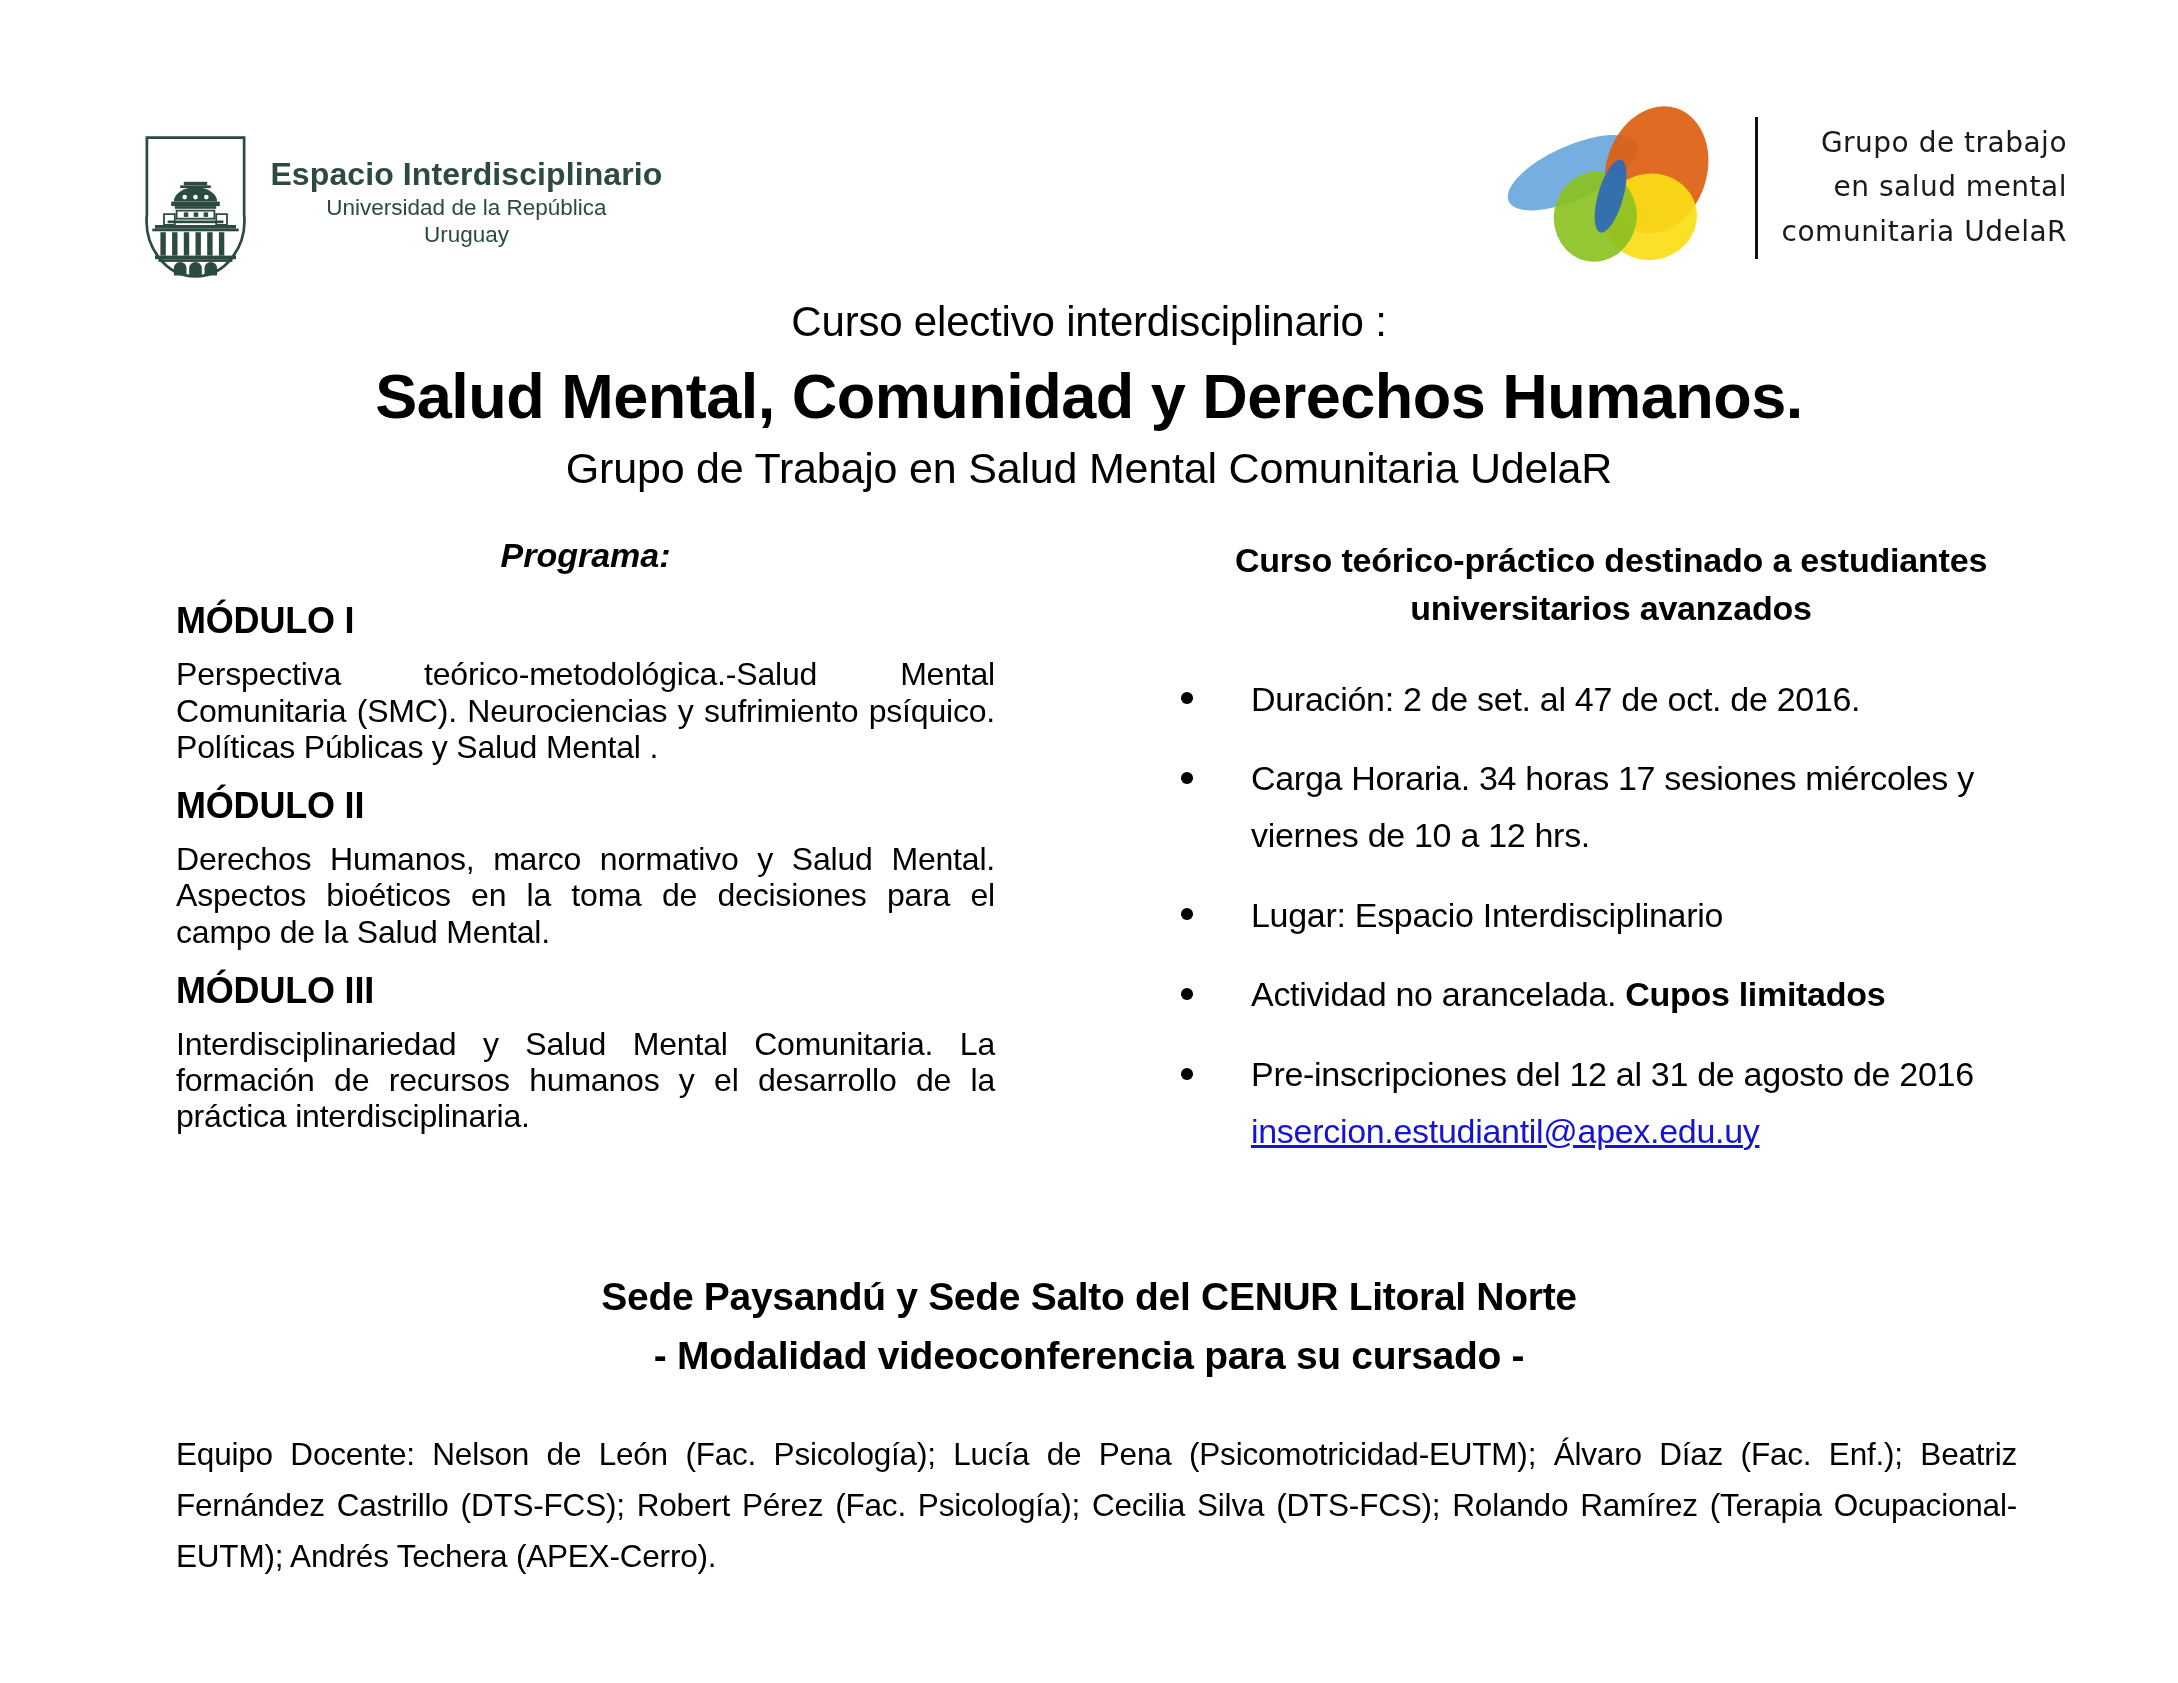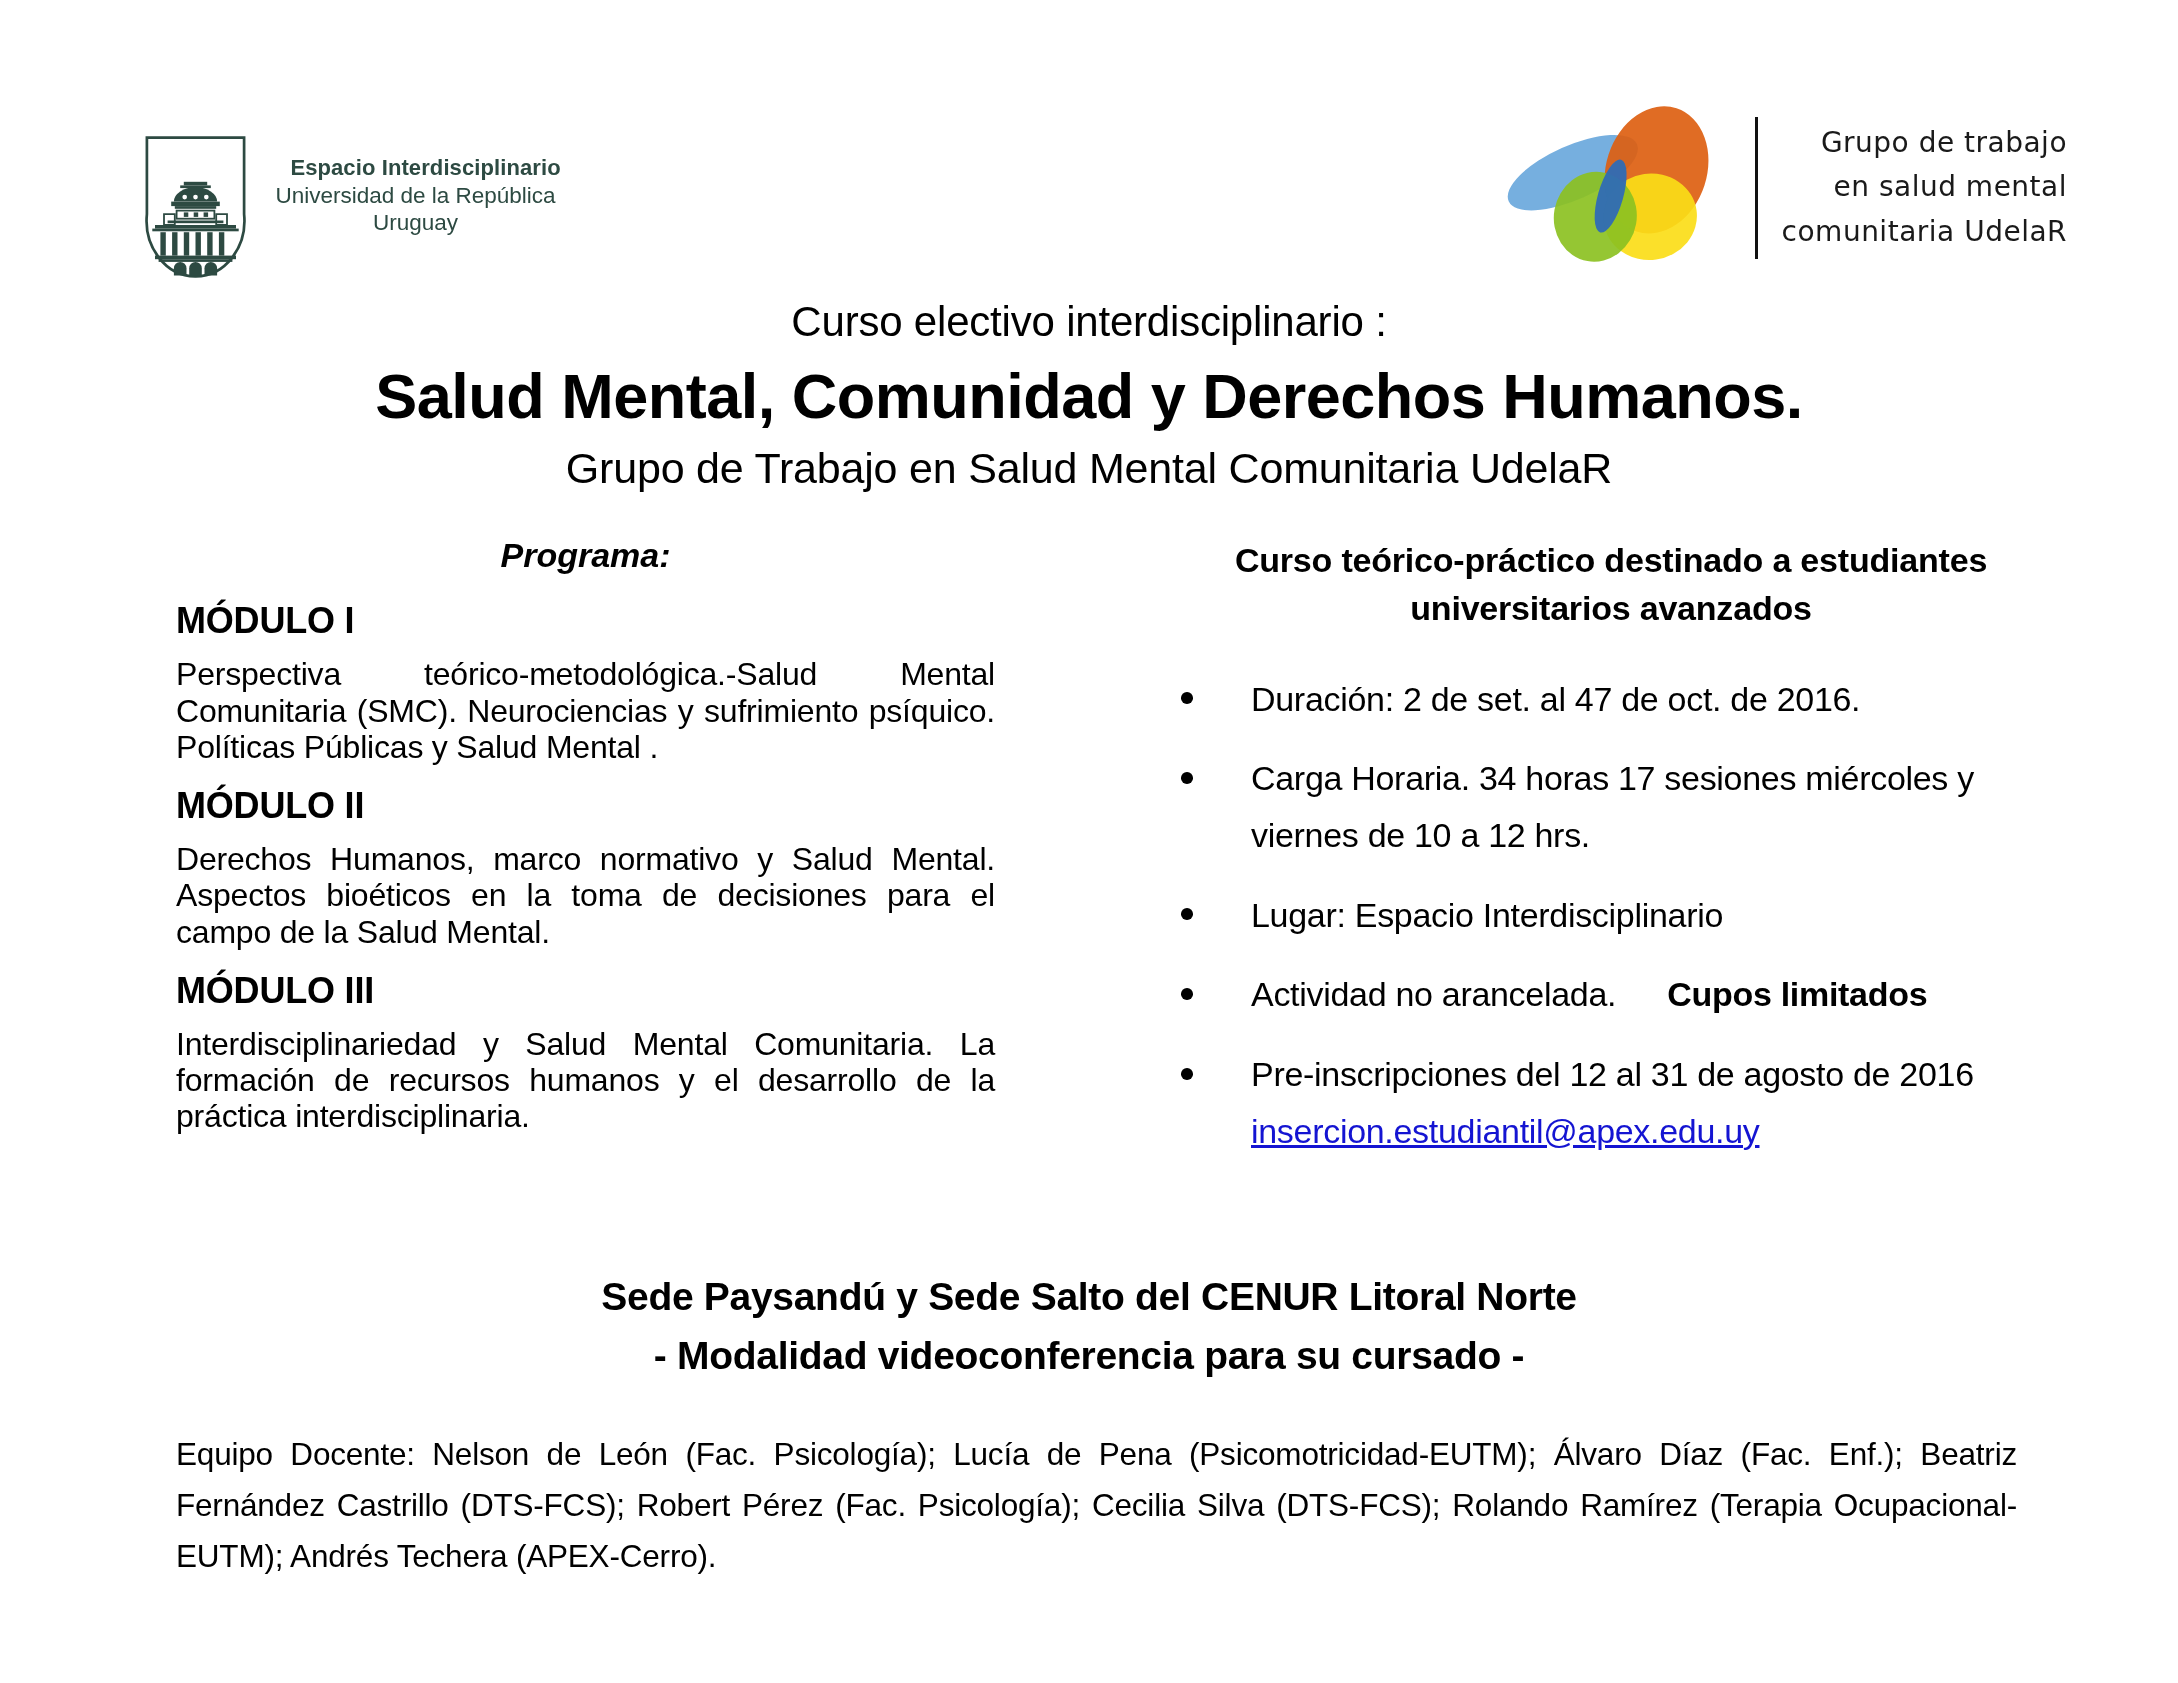--- a/index.html
+++ b/index.html
@@ -38,25 +38,24 @@
     width: 103px;
     height: 144px;
     flex: 0 0 auto;
   }
   .ei-wordmark {
     padding-top: 20px;
     color: #2d4a42;
     line-height: 1.22;
   }
   .ei-line1 {
-    font-size: 22px;
+    font-size: 32px;
     font-weight: bold;
     letter-spacing: 0.1px;
     white-space: nowrap;
-    margin-left: 20px;
   }
   .ei-line2 {
     font-size: 22.5px;
     font-weight: normal;
     text-align: center;
     white-space: nowrap;
   }
   .ei-line3 {
     font-size: 22.5px;
     font-weight: normal;
@@ -196,21 +195,21 @@
   .bullet-item:last-child { margin-bottom: 0; }
   .bullet-dot {
     position: absolute;
     left: 20px;
     top: 21.6px;
     width: 11.7px;
     height: 11.7px;
     border-radius: 50%;
     background: #000000;
   }
-  .bullet-strong { font-weight: bold; margin-left: 42px; }
+  .bullet-strong { font-weight: bold; }
   .bullet-link {
     color: #1414d2;
     text-decoration: underline;
   }
 
   
   .sede-block {
     position: absolute;
     top: 1267px;
     left: 0;

